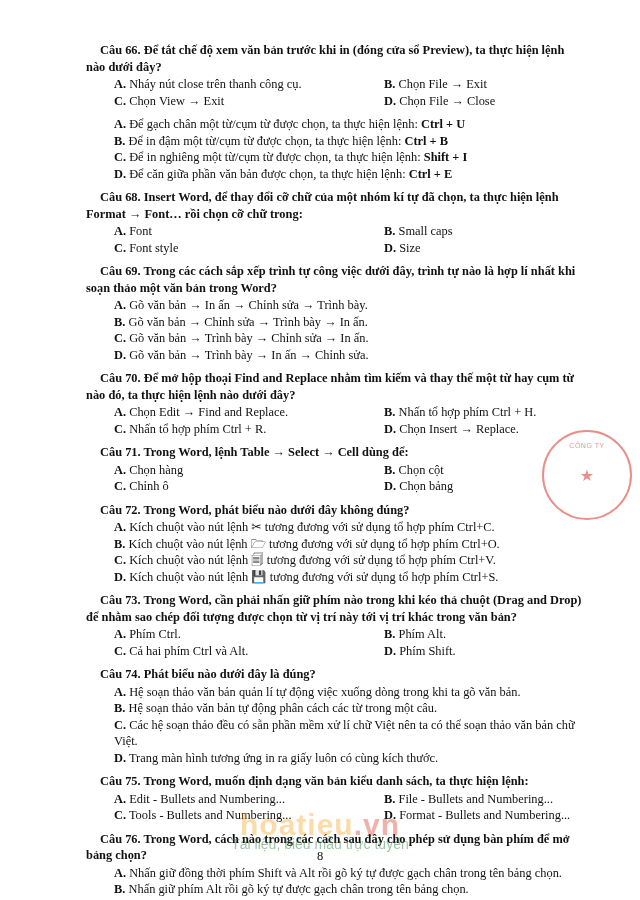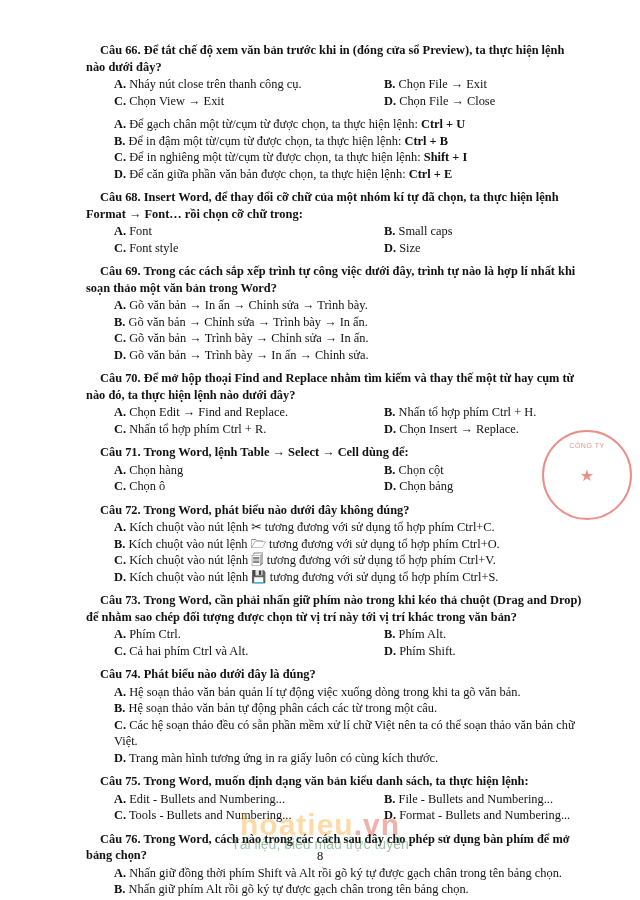--- a/index.html
+++ b/index.html
@@ -215,21 +215,21 @@
           <div class="ans-row">
             <div class="col">
               <div><span class="lab">A.</span> <span>Chọn hàng</span></div>
             </div>
             <div class="col">
               <div><span class="lab">B.</span> <span>Chọn cột</span></div>
             </div>
           </div>
           <div class="ans-row">
             <div class="col">
-              <div><span class="lab">C.</span> <span>Chọn ô</span></div>
+              <div><span class="lab">C.</span> <span>Chỉnh ô</span></div>
             </div>
             <div class="col">
               <div><span class="lab">D.</span> <span>Chọn bảng</span></div>
             </div>
           </div>
         </div>
       </div>
       <div class="q">
         <div class="qhead"><span class="qnum">Câu 72.</span> <span>Trong Word, phát biểu nào dưới đây không đúng?</span></div>
         <div class="ans-block">

